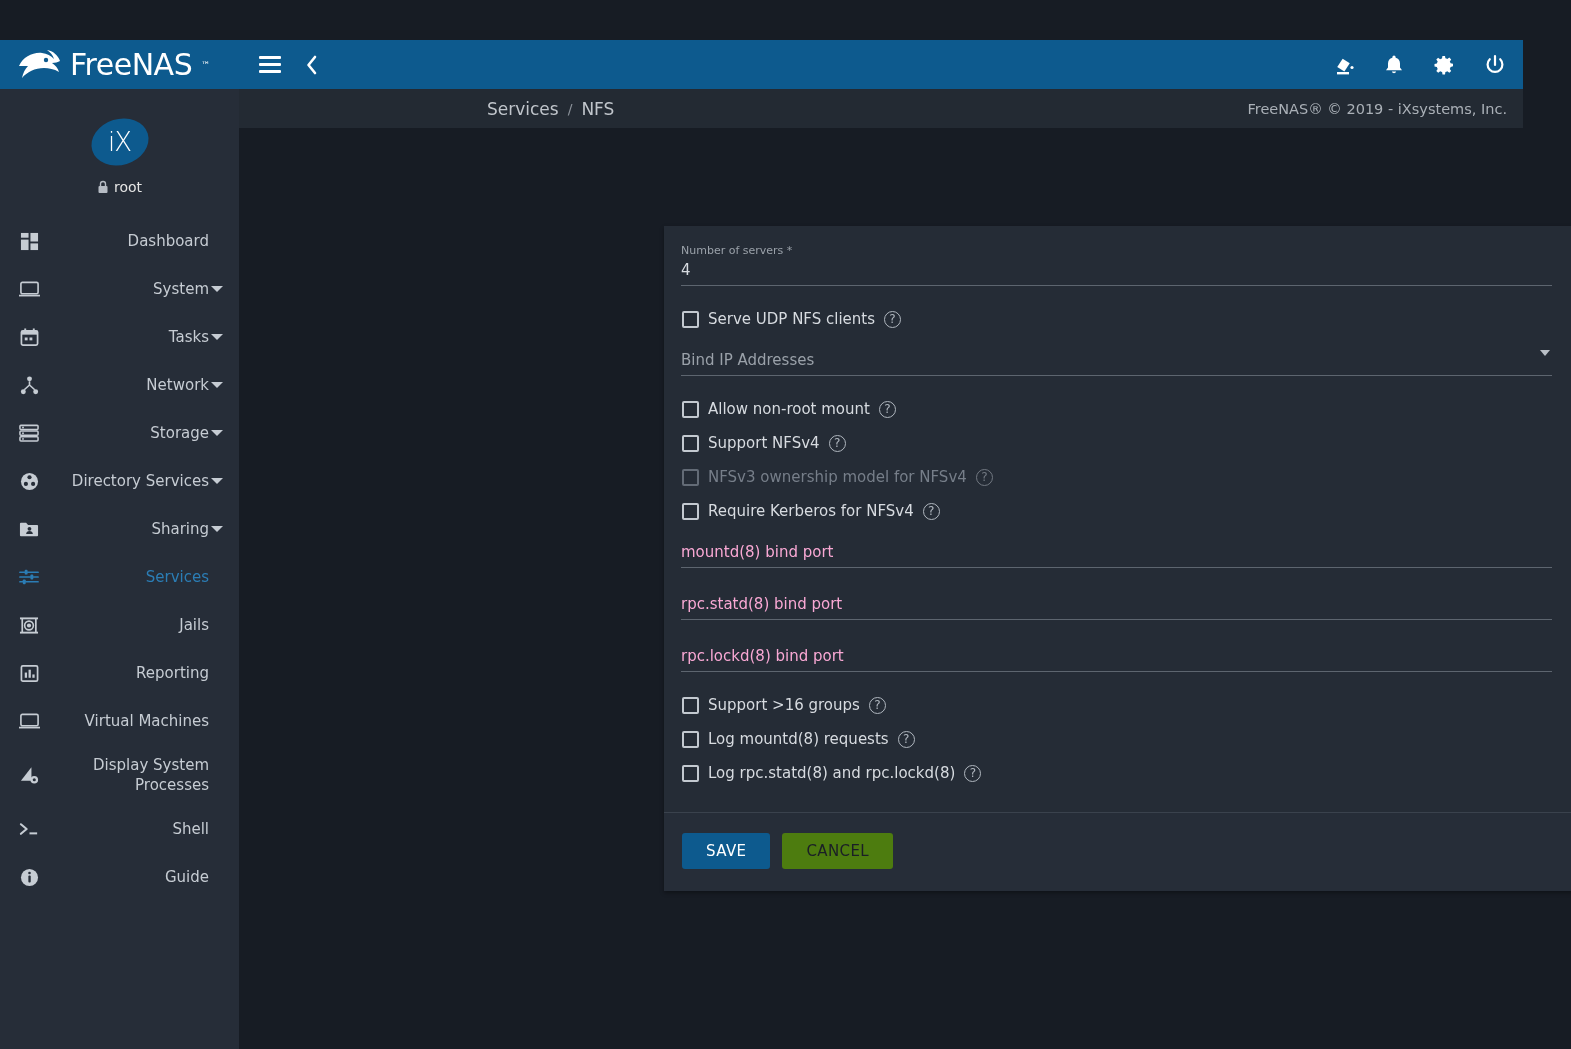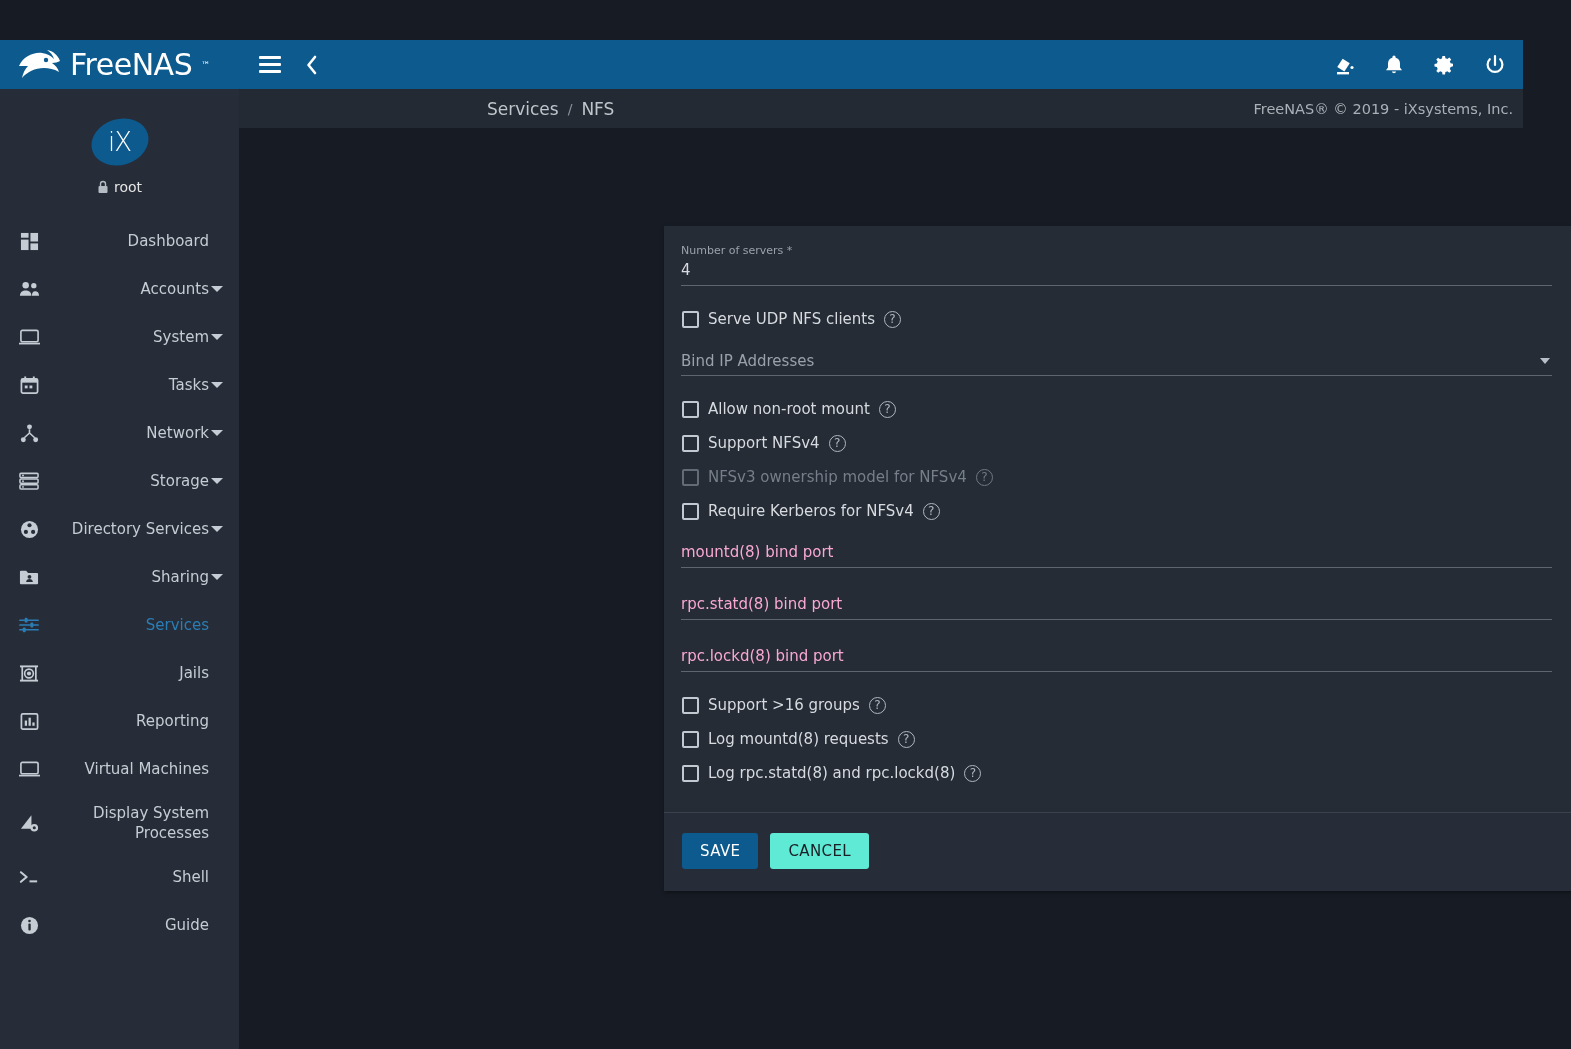--- a/index.html
+++ b/index.html
@@ -80,21 +80,21 @@
   .topbar-right { display: flex; align-items: center; gap: 29px; }
 
   .breadcrumb-bar {
     height: 39px; background: #232a33; display: flex; align-items: center;
     padding: 0 14px 0 248px; flex: 0 0 39px; position: relative;
   }
   .breadcrumb { display: flex; align-items: center; gap: 9px; font-size: 17px; color: #c0c5cb; }
   .breadcrumb .sep { color: #8a9199; font-size: 14px; }
   .breadcrumb .crumb-current { color: #c0c5cb; }
   .copyright {
-    position: absolute; right: 10px; color: #aab0b7; font-size: 14.5px;
+    position: absolute; right: 16px; color: #aab0b7; font-size: 14.5px;
   }
 
   .content { flex: 1; position: relative; background: #171c24; }
 
   
   .form-card {
     position: absolute; left: 425px; top: 98px; width: 958px;
     background: #262d38;
     box-shadow: 0 2px 4px rgba(0,0,0,.35);
     display: flex; flex-direction: column;
@@ -119,21 +119,21 @@
   }
   .field-inner { flex: 1; min-width: 0; }
   .field-label {
     font-size: 11px; color: #9aa1a9; line-height: 14px; margin-bottom: 2px;
   }
   .field-value {
     font-size: 15px; color: #d7dbe0; line-height: 20px;
     border-bottom: 1px solid #5d656f; padding-bottom: 4px; height:26px;
   }
   .field-value.placeholder { color: #f9a8d4; }
-  .select-field .field-value { display:flex; align-items:center; }
+  .select-field .field-value { display:flex; align-items:flex-start; }
   .select-field .sel-text { flex:1; color:#9aa1a9; font-size:15px;}
   .sel-caret { width:0;height:0;border-left:5px solid transparent;border-right:5px solid transparent;border-top:6px solid #b9bfc6; margin-right:2px;}
 
   .field.spacer-lg { margin-top: 14px; }
 
   
   .check-row {
     display: flex; align-items: center; gap: 9px;
     height: 34px; padding-left: 1px;
   }
@@ -149,25 +149,25 @@
 
   .help-icon {
     width: 17px; height: 17px; border: 1.6px solid #b0b7bf; border-radius: 50%;
     color: #b0b7bf; font-size: 12px; line-height: 14px; text-align: center;
     display: inline-flex; align-items: center; justify-content: center;
     cursor: pointer; flex: 0 0 17px; font-family: "DejaVu Sans", sans-serif;
   }
 
   .btn {
     border: none; cursor: pointer; font-size: 15px; font-weight: 500;
-    letter-spacing: .4px; padding: 0 18px; height: 36px; border-radius: 3px;
+    letter-spacing: .4px; padding: 0 24px; height: 36px; border-radius: 3px;
     font-family: "DejaVu Sans", sans-serif;
   }
   .btn-save { background: #0d5a8e; color: #ffffff; }
-  .btn-cancel { background: #5eead4; color: #1b1f26; }
+  .btn-cancel { background: #4d7c0f; color: #1b1f26; }
 </style>
 </head>
 <body>
 
 <div class="app">
 
   <aside class="sidebar">
 
     <div class="brand">
       <div class="brand-logo">
@@ -201,34 +201,20 @@
               <rect x="1" y="1" width="8" height="5" fill="#c6ccd3"></rect>
               <rect x="11" y="1" width="8" height="9" fill="#c6ccd3"></rect>
               <rect x="1" y="8" width="8" height="11" fill="#c6ccd3"></rect>
               <rect x="11" y="12" width="8" height="7" fill="#c6ccd3"></rect>
             </svg>
         </span>
         <span class="ni-label">Dashboard</span>
         <span class="ni-caret"></span>
       </div>
 
-      <div class="nav-item">
-        <span class="ni-icon">
-          <svg width="21" height="18" viewBox="0 0 22 18">
-              <circle cx="7" cy="5" r="3.4" fill="#c6ccd3"></circle>
-              <circle cx="15.5" cy="5.5" r="2.8" fill="#c6ccd3"></circle>
-              <path d="M1 16c0-3.4 2.7-5.4 6-5.4s6 2 6 5.4z" fill="#c6ccd3"></path>
-              <path d="M13.5 16c0-2.6 1-4.6 3.5-4.6 2.2 0 4 1.6 4 4.6z" fill="#c6ccd3"></path>
-            </svg>
-        </span>
-        <span class="ni-label">Accounts</span>
-        <span class="ni-caret">
-            <i class="caret"></i>
-          </span>
-      </div>
 
       <div class="nav-item">
         <span class="ni-icon">
           <svg width="21" height="18" viewBox="0 0 22 18">
               <rect x="2" y="2" width="18" height="12" rx="1.5" fill="none" stroke="#c6ccd3" stroke-width="1.7"></rect>
               <rect x="0" y="15" width="22" height="1.8" fill="#c6ccd3"></rect>
             </svg>
         </span>
         <span class="ni-label">System</span>
         <span class="ni-caret">

